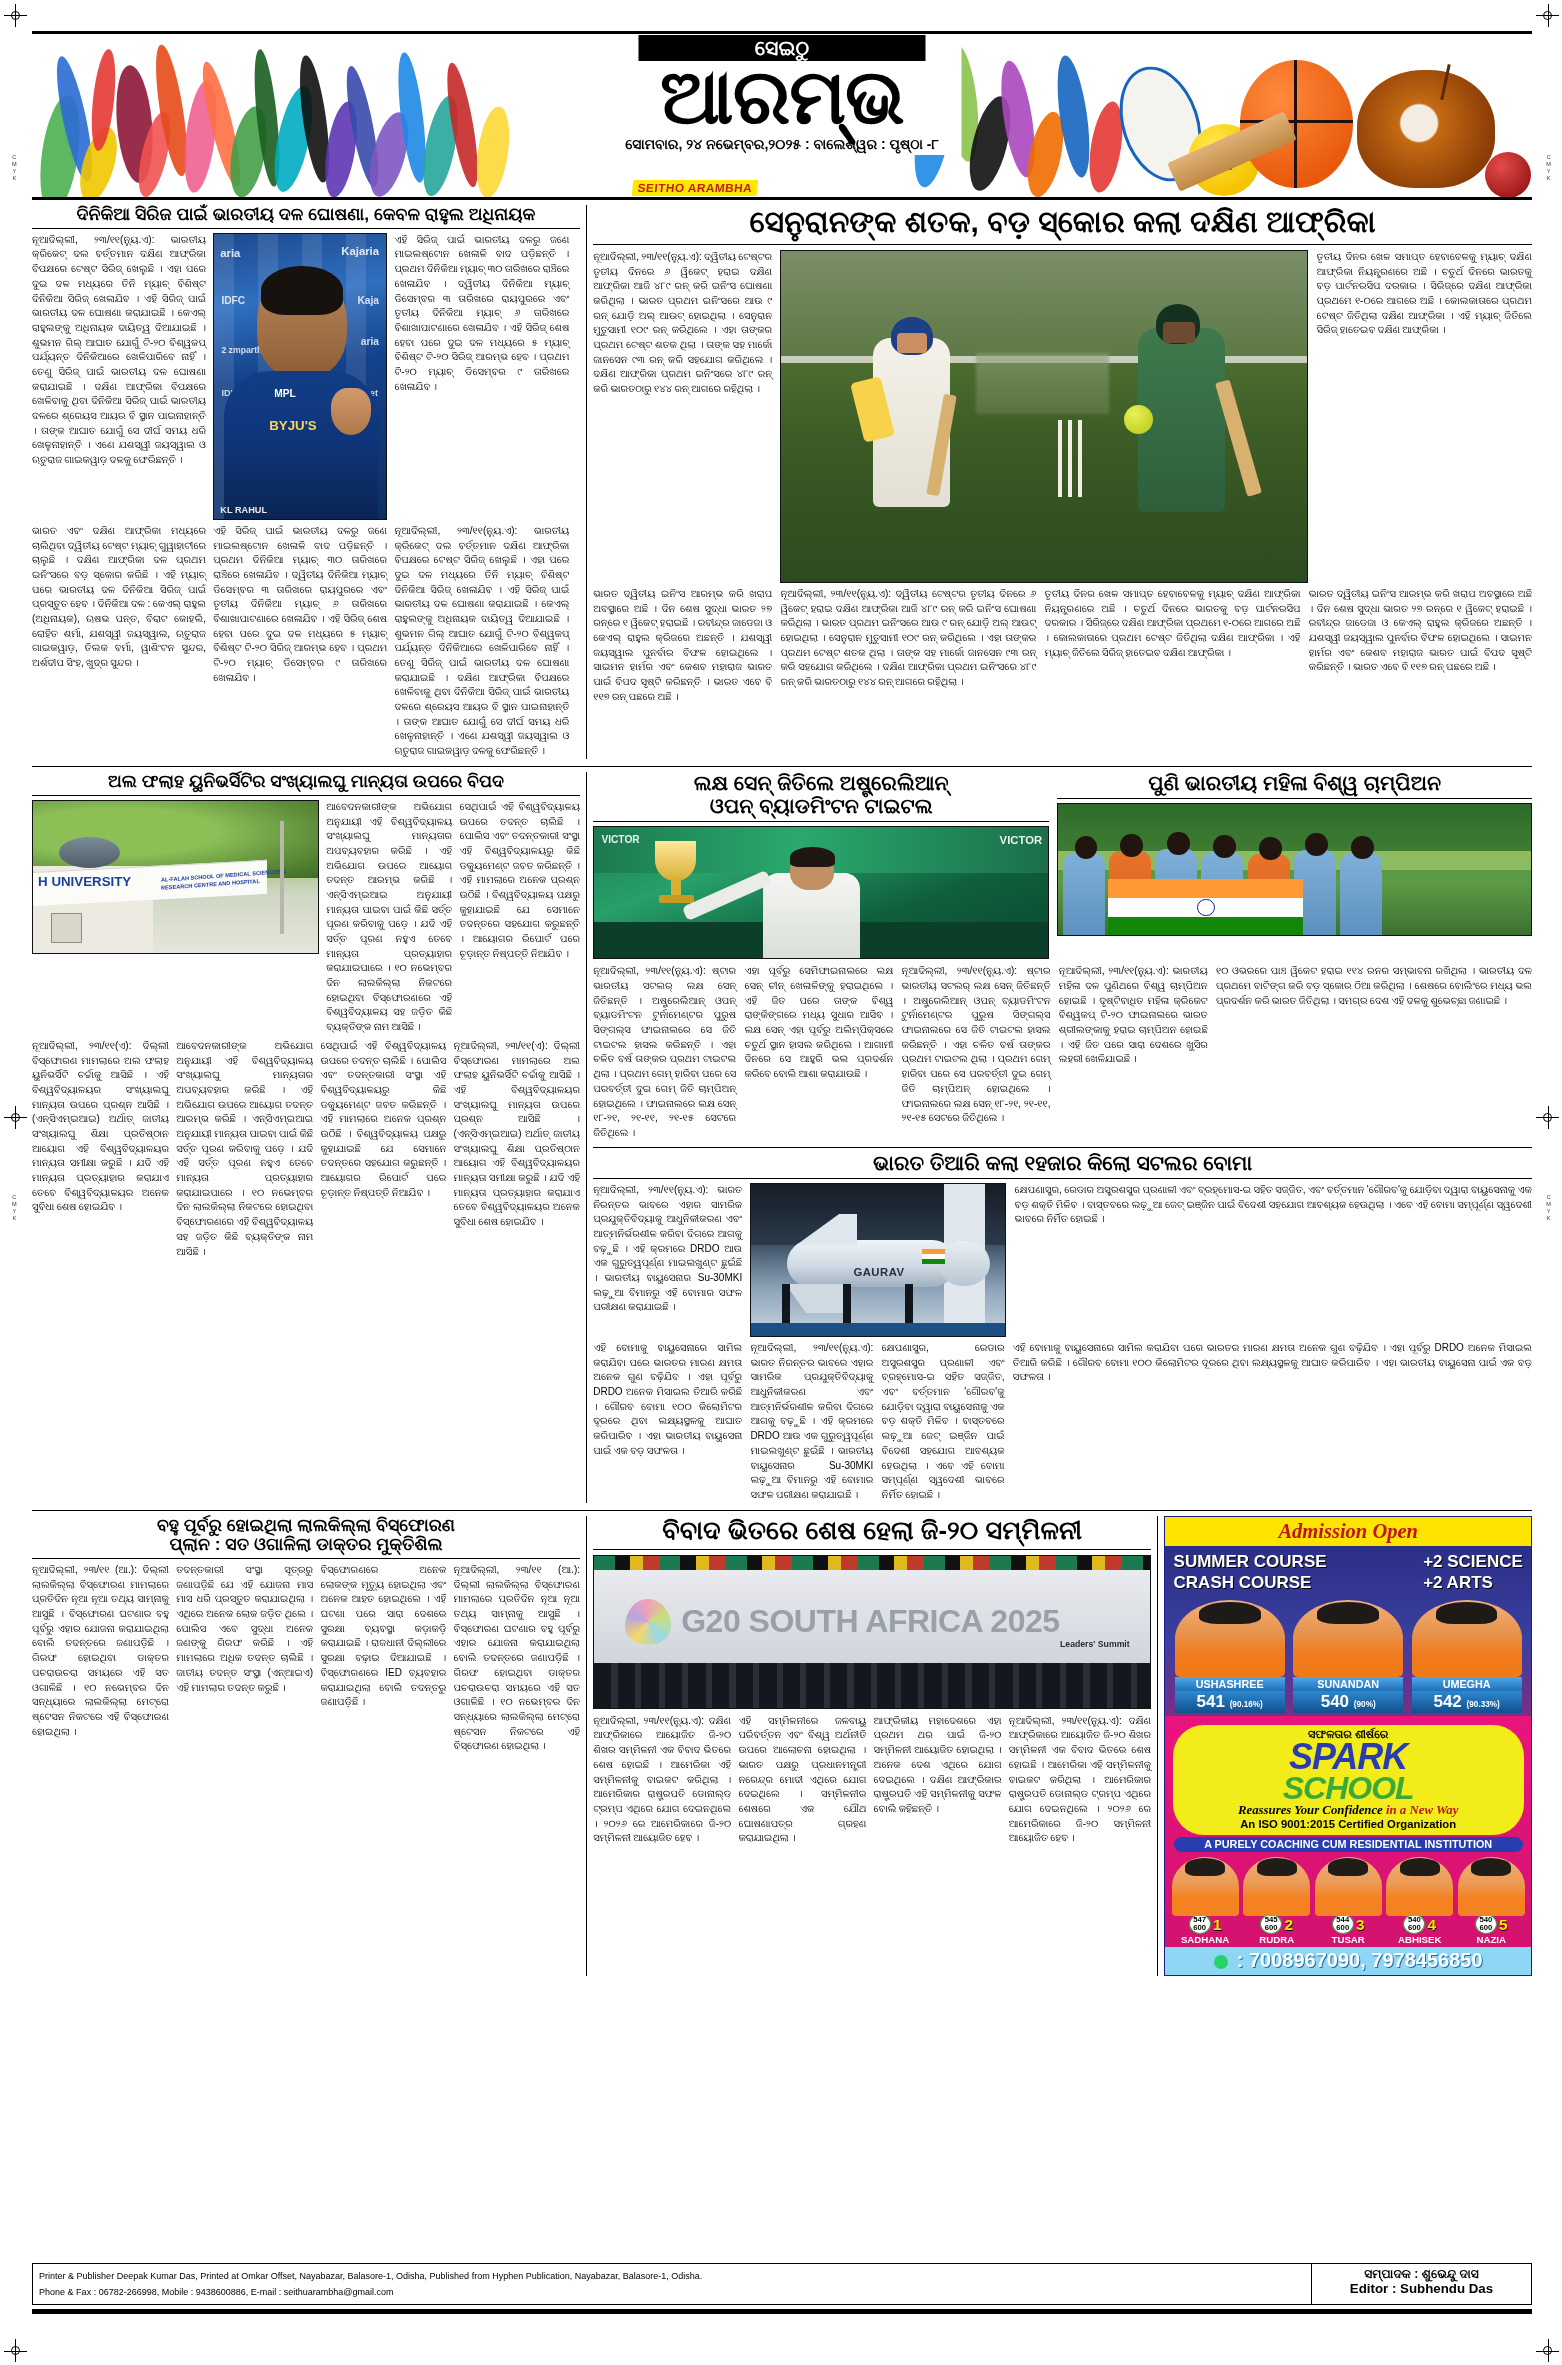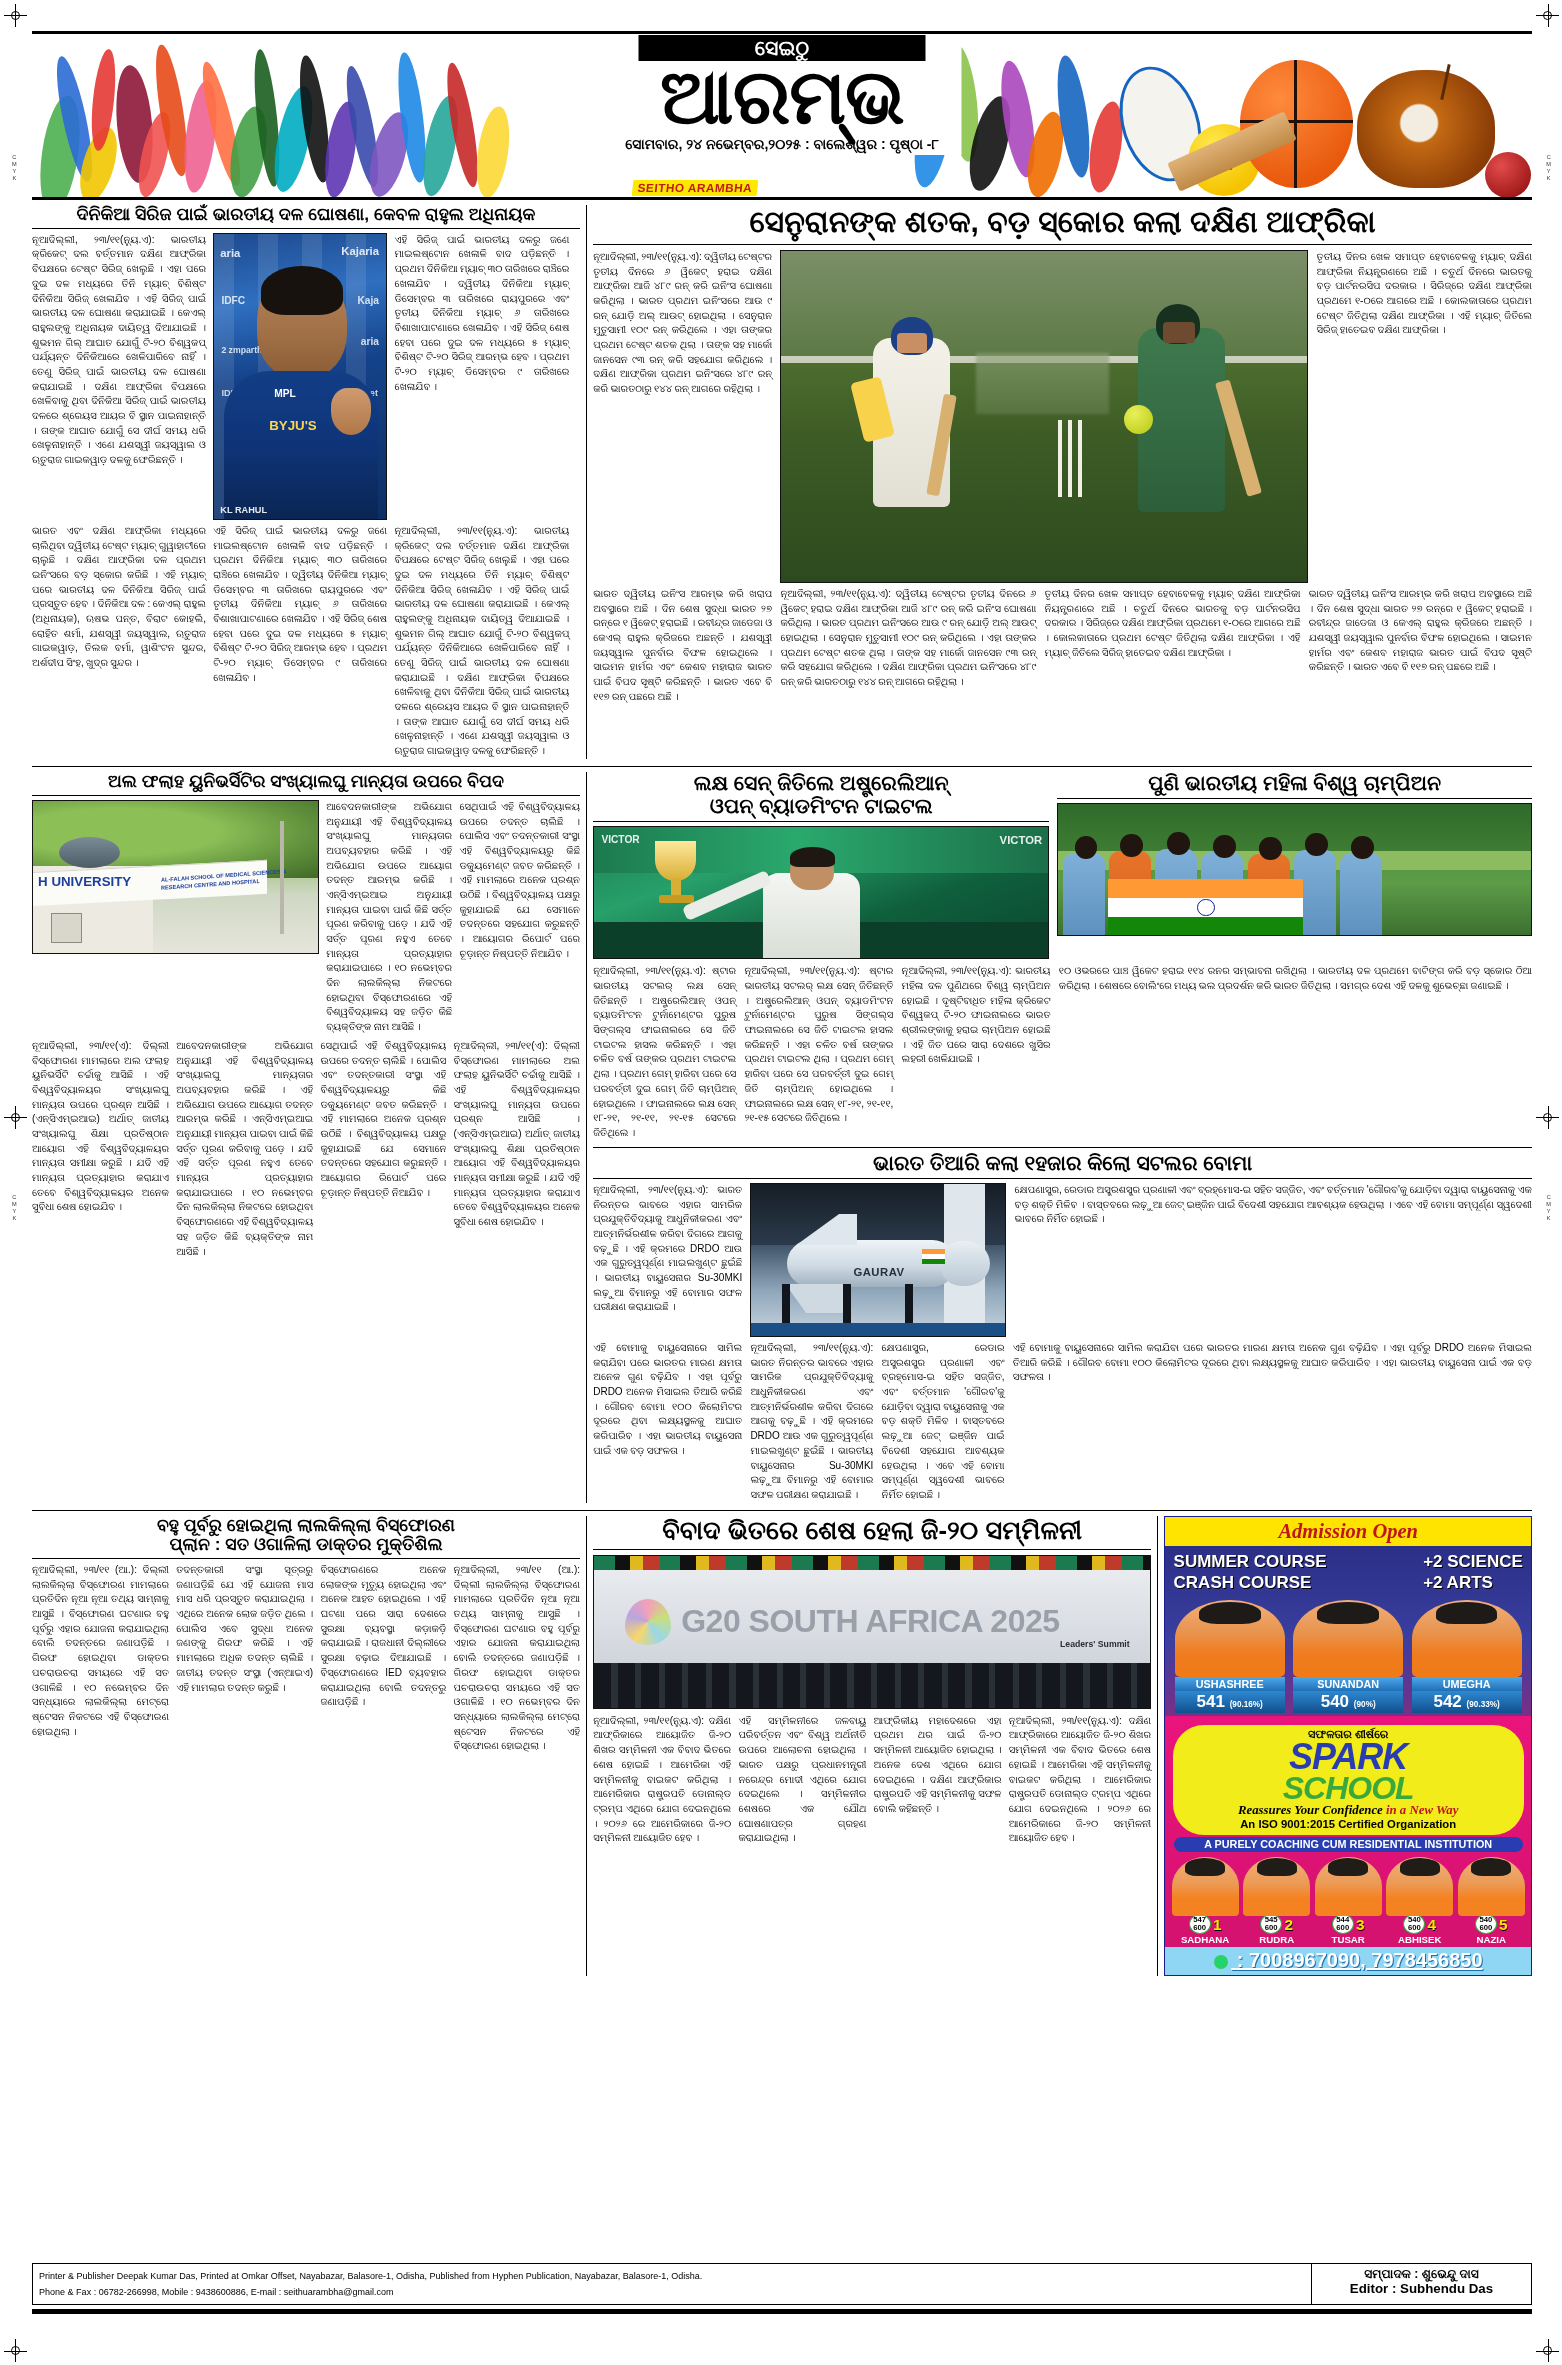--- a/index.html
+++ b/index.html
@@ -102,21 +102,21 @@
   .rank { width:19%; text-align:center; }
   .r-face { height:59px; background:linear-gradient(180deg,#f1b07c 0%,#ec9a55 45%,#f58220 70%,#f58220 100%);
             border-radius:50% 50% 4.1px 4.1px; position:relative; }
   .r-face:before { content:""; position:absolute; left:20%; right:20%; top:1.5px; height:17.4px;
                    background:#201c18; border-radius:50% 50% 30% 30%; }
   .r-score { background:#fff; border:1px solid #3ba83b; border-radius:50%; display:inline-block;
              font-size:7.7px; font-weight:bold; line-height:1.05; padding:1px 3.6px; margin-top:-3.1px; }
   .r-num { color:#ffe400; font-weight:bold; font-size:15.4px; text-shadow:0.5px 0.5px 0 #000; }
   .r-name { color:#fff; font-weight:bold; font-size:9.7px; }
   .ad-phone { background:#8fd6f5; text-align:center; font-weight:bold; font-size:20px;
-              color:#fff; text-shadow:1px 1px 0 #1b6ea8; padding:2px 0 3.1px;text-decoration:underline; }
+              color:#fff; text-shadow:1px 1px 0 #1b6ea8; padding:2px 0 3.1px; }
   .wa { display:inline-block; width:14.3px; height:14.3px; background:#25d366; border-radius:50%;
         vertical-align:-2px; margin-right:3.1px; }
 
   
   .footer { border:1px solid #000; display:flex; }
   .footer-left { flex:1; padding:4.1px 6.1px; font-size:9px; line-height:1.8; }
   .footer-right { width:220px; border-left:1px solid #000; text-align:center; padding:3.1px 4.1px; }
   .footer-right .ed-od { font-size:12.3px; font-weight:bold; }
   .footer-right .ed-en { font-size:13.3px; font-weight:bold; }
 
@@ -425,20 +425,21 @@
                 <div style="height:33%; background:#138808;"></div>
                 <div style="position:absolute; left:50%; top:50%; width:17.4px; height:17.4px; margin:-8.7px 0 0 -8.7px;
                             border:1.5px solid #0a1f8f; border-radius:50%;"></div>
               </div>
             </div>
           </div>
         </div>
 
         <div style="display:flex; gap:8.2px; margin-top:5.1px;">
           <div style="width:143px;" class="body-col">ନୂଆଦିଲ୍ଲୀ, ୨୩/୧୧(ନ୍ୟୁ.ଏ): ଷ୍ଟାର ଭାରତୀୟ ସଟଲର୍ ଲକ୍ଷ ସେନ୍ ଜିତିଛନ୍ତି । ଅଷ୍ଟ୍ରେଲିଆନ୍ ଓପନ୍ ବ୍ୟାଡମିଂଟନ ଟୁର୍ନାମେଣ୍ଟର ପୁରୁଷ ସିଙ୍ଗଲ୍ସ ଫାଇନାଲରେ ସେ ଜିତି ଟାଇଟଲ ହାସଲ କରିଛନ୍ତି । ଏହା ଚଳିତ ବର୍ଷ ତାଙ୍କର ପ୍ରଥମ ଟାଇଟଲ ଥିଲା । ପ୍ରଥମ ଗେମ୍ ହାରିବା ପରେ ସେ ପରବର୍ତ୍ତୀ ଦୁଇ ଗେମ୍ ଜିତି ଚାମ୍ପିଅନ୍ ହୋଇଥିଲେ । ଫାଇନାଲରେ ଲକ୍ଷ ସେନ୍ ୧୮-୨୧, ୨୧-୧୧, ୨୧-୧୫ ସେଟରେ ଜିତିଥିଲେ ।</div>
+          <div style="width:149px;" class="body-col">ଏହା ପୂର୍ବରୁ ସେମିଫାଇନାଲରେ ଲକ୍ଷ ସେନ୍ ଚୀନ୍ ଖେଳାଳିଙ୍କୁ ହରାଇଥିଲେ । ଏହି ଜିତ ପରେ ତାଙ୍କ ବିଶ୍ୱ ରାଙ୍କିଙ୍ଗରେ ମଧ୍ୟ ସୁଧାର ଆସିବ । ଲକ୍ଷ ସେନ୍ ଏହା ପୂର୍ବରୁ ଅଲିମ୍ପିକ୍ସରେ ଚତୁର୍ଥ ସ୍ଥାନ ହାସଲ କରିଥିଲେ । ଆଗାମୀ ଦିନରେ ସେ ଆହୁରି ଭଲ ପ୍ରଦର୍ଶନ କରିବେ ବୋଲି ଆଶା କରାଯାଉଛି ।</div>
           <div style="width:149px;" class="body-col">ନୂଆଦିଲ୍ଲୀ, ୨୩/୧୧(ନ୍ୟୁ.ଏ): ଷ୍ଟାର ଭାରତୀୟ ସଟଲର୍ ଲକ୍ଷ ସେନ୍ ଜିତିଛନ୍ତି । ଅଷ୍ଟ୍ରେଲିଆନ୍ ଓପନ୍ ବ୍ୟାଡମିଂଟନ ଟୁର୍ନାମେଣ୍ଟର ପୁରୁଷ ସିଙ୍ଗଲ୍ସ ଫାଇନାଲରେ ସେ ଜିତି ଟାଇଟଲ ହାସଲ କରିଛନ୍ତି । ଏହା ଚଳିତ ବର୍ଷ ତାଙ୍କର ପ୍ରଥମ ଟାଇଟଲ ଥିଲା । ପ୍ରଥମ ଗେମ୍ ହାରିବା ପରେ ସେ ପରବର୍ତ୍ତୀ ଦୁଇ ଗେମ୍ ଜିତି ଚାମ୍ପିଅନ୍ ହୋଇଥିଲେ । ଫାଇନାଲରେ ଲକ୍ଷ ସେନ୍ ୧୮-୨୧, ୨୧-୧୧, ୨୧-୧୫ ସେଟରେ ଜିତିଥିଲେ ।</div>
           <div style="width:149px;" class="body-col">ନୂଆଦିଲ୍ଲୀ, ୨୩/୧୧(ନ୍ୟୁ.ଏ): ଭାରତୀୟ ମହିଳା ଦଳ ପୁଣିଥରେ ବିଶ୍ୱ ଚାମ୍ପିଅନ ହୋଇଛି । ଦୃଷ୍ଟିବାଧିତ ମହିଳା କ୍ରିକେଟ ବିଶ୍ୱକପ୍ ଟି-୨୦ ଫାଇନାଲରେ ଭାରତ ଶ୍ରୀଲଙ୍କାକୁ ହରାଇ ଚାମ୍ପିଅନ ହୋଇଛି । ଏହି ଜିତ ପରେ ସାରା ଦେଶରେ ଖୁସିର ଲହରୀ ଖେଳିଯାଇଛି ।</div>
           <div style="flex:1;" class="body-col">୧୦ ଓଭରରେ ପାଞ୍ଚ ୱିକେଟ ହରାଇ ୧୧୪ ରନର ସମ୍ଭାବନା ରଖିଥିଲା । ଭାରତୀୟ ଦଳ ପ୍ରଥମେ ବାଟିଙ୍ଗ କରି ବଡ଼ ସ୍କୋର ଠିଆ କରିଥିଲା । ଶେଷରେ ବୋଲିଂରେ ମଧ୍ୟ ଭଲ ପ୍ରଦର୍ଶନ କରି ଭାରତ ଜିତିଥିଲା । ସମଗ୍ର ଦେଶ ଏହି ଦଳକୁ ଶୁଭେଚ୍ଛା ଜଣାଇଛି ।</div>
         </div>
 
         <div class="hr-thin" style="margin:6.1px 0 4.1px;"></div>
 
         <div>
           <div class="headline hl-lg">ଭାରତ ତିଆରି କଲା ୧ହଜାର କିଲୋ ସଟଲର ବୋମା</div>
           <div style="border-bottom:1px solid #000; margin:3.1px 0 4.1px;"></div>

